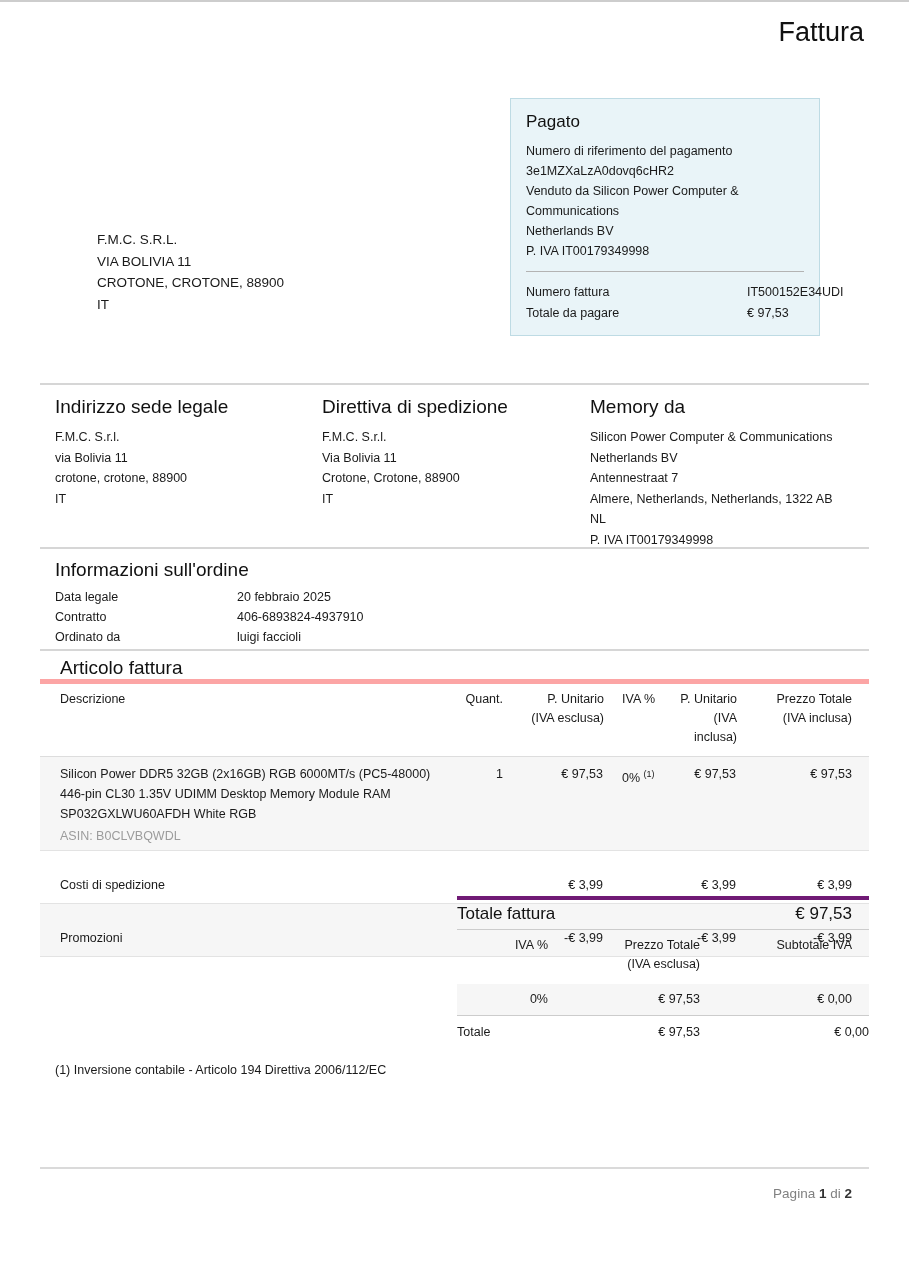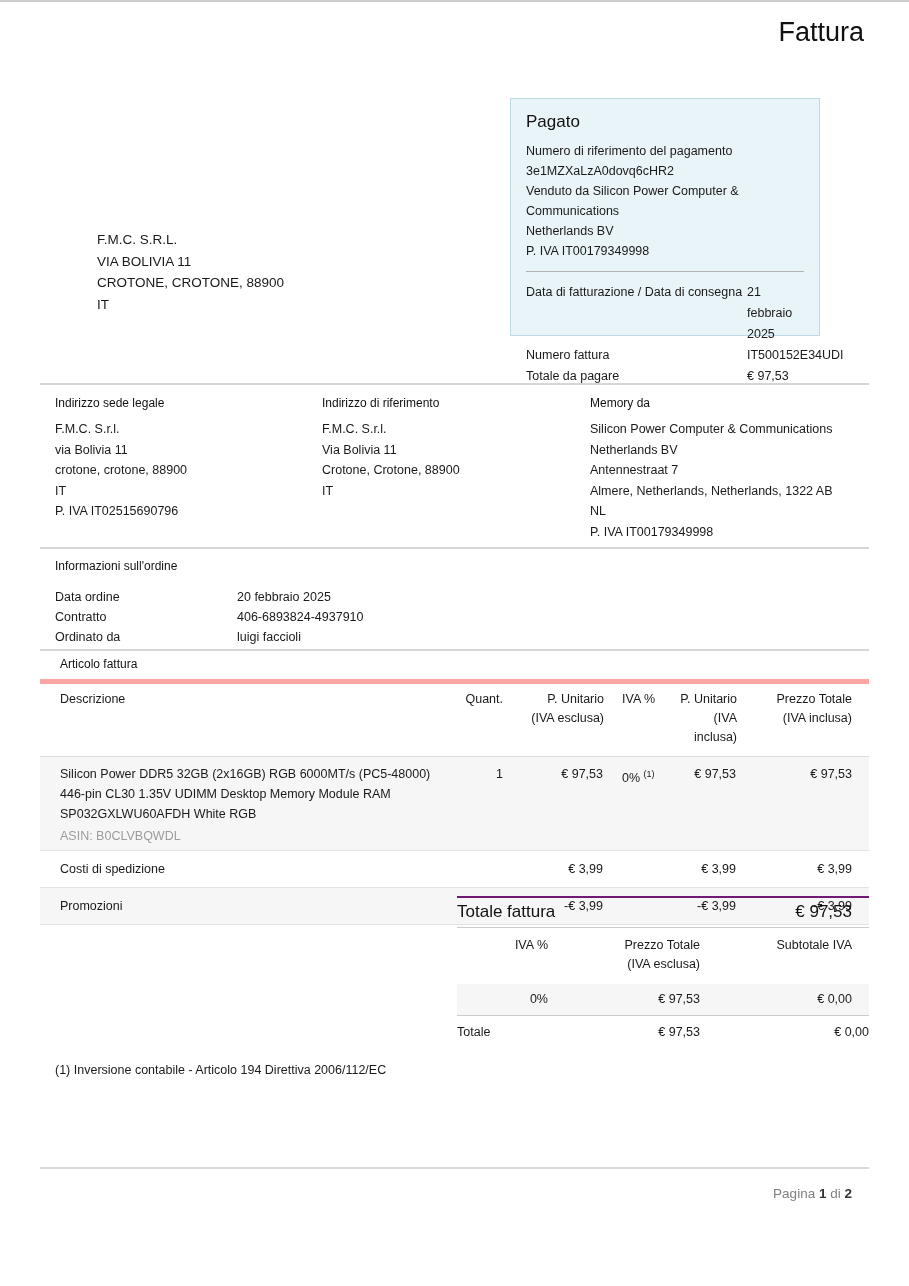--- a/index.html
+++ b/index.html
@@ -22,21 +22,21 @@
   .pay-row { display:flex; font-size:12.5px; line-height:21px; }
   .pay-row .lbl { width:221px; flex:none; }
 
   .buyer-address { position:absolute; left:97px; top:227px; font-size:13.5px; line-height:21.5px; }
 
   .contact-line { position:absolute; left:55px; top:359px; font-size:12.5px; }
   .contact-line a { color:#3b45cc; text-decoration:none; cursor:pointer; }
 
   .rule { position:absolute; left:40px; width:829px; border-top:2px solid #d6d6d6; }
 
-  .sec-title { font-size:12px; color:#111; }
+  .sec-title { font-size:19px; color:#111; }
   .addr-col { position:absolute; top:394px; }
   .addr-col .sec-title { margin-bottom:9px; }
   .addr-line { font-size:12.5px; line-height:20.5px; }
 
   .order-title { position:absolute; left:55px; top:557px; }
   .order-rows { position:absolute; left:55px; top:585px; }
   .order-row { display:flex; font-size:12.5px; line-height:20px; }
   .order-row .lbl { width:182px; flex:none; }
 
   .details-title { position:absolute; left:60px; top:655px; }
@@ -50,29 +50,29 @@
   .col-pu1 { width:99px; }
   .col-iva { width:68px; }
   .col-pu2 { width:65px; }
   .col-tot { width:132px; }
   .details-table .desc { text-align:left; padding-left:20px; padding-right:3px; }
   .details-table .qty { text-align:right; padding-right:2px; }
   .details-table .money { text-align:right; }
   .details-table .iva { text-align:left; padding-left:18px; }
   .details-table .tot { text-align:right; padding-right:17px; }
   .details-table tbody td { padding-top:7px; padding-bottom:6px; border-bottom:1px solid #e3e3e3; line-height:20px; }
-  .details-table tbody tr.fee td { padding-top:8px; padding-bottom:8px; }
+  .details-table tbody tr.fee td { padding-top:24px; padding-bottom:8px; }
   .row-shaded { background:#f6f6f6; }
   .desc-text { line-height:20px; }
   .asin { color:#9c9c9c; margin-top:5px; line-height:15px; }
   sup { font-size:9px; }
 
   .invoice-total {
     position:absolute; left:457px; top:894px; width:412px; box-sizing:border-box;
-    border-top:2px solid #701a75; border-bottom:1px solid #cccccc;
+    border-top:4px solid #701a75; border-bottom:1px solid #cccccc;
     display:flex; justify-content:space-between; align-items:baseline;
     padding:4px 17px 5px 0; font-size:17px; color:#111;
   }
 
   .vat-table { position:absolute; left:457px; top:926px; width:412px; font-size:12.5px; table-layout:fixed; }
   .vat-c1 { width:91px; } .vat-c2 { width:152px; } .vat-c3 { width:169px; }
   .vat-table th { font-weight:normal; text-align:right; vertical-align:top; padding:8px 0 10px 0; line-height:19px; }
   .vat-table td { text-align:right; padding:8px 0; line-height:15px; }
   .vat-table .pad-r { padding-right:17px; }
   .vat-table .total-row td { border-top:1px solid #cccccc; padding:9px 0; }
@@ -99,47 +99,42 @@
 
   <div class="payment-box">
     <div class="pay-title">Pagato</div>
     <div class="pay-line">Numero di riferimento del pagamento</div>
     <div class="pay-line">3e1MZXaLzA0dovq6cHR2</div>
     <div class="pay-line">Venduto da Silicon Power Computer &amp; Communications</div>
     <div class="pay-line">Netherlands BV</div>
     <div class="pay-line">P. IVA IT00179349998</div>
     <div class="pay-divider"></div>
     <div class="pay-row">
-      <div class="lbl">Data di fatturazione / Data di consegna</div>
-      <div class="val">21 febbraio 2025</div>
-    </div>
-    <div class="pay-row">
       <div class="lbl">Numero fattura</div>
       <div class="val">IT500152E34UDI</div>
     </div>
     <div class="pay-row">
       <div class="lbl">Totale da pagare</div>
       <div class="val">€ 97,53</div>
     </div>
   </div>
 
 
   <div class="rule" style="top:381px;"></div>
 
   <div class="addr-col" style="left:55px; width:255px;">
     <div class="sec-title">Indirizzo sede legale</div>
     <div class="addr-line">F.M.C. S.r.l.</div>
     <div class="addr-line">via Bolivia 11</div>
     <div class="addr-line">crotone, crotone, 88900</div>
     <div class="addr-line">IT</div>
-    <div class="addr-line">P. IVA IT02515690796</div>
   </div>
 
   <div class="addr-col" style="left:322px; width:255px;">
-    <div class="sec-title">Indirizzo di riferimento</div>
+    <div class="sec-title">Direttiva di spedizione</div>
     <div class="addr-line">F.M.C. S.r.l.</div>
     <div class="addr-line">Via Bolivia 11</div>
     <div class="addr-line">Crotone, Crotone, 88900</div>
     <div class="addr-line">IT</div>
   </div>
 
   <div class="addr-col" style="left:590px; width:280px;">
     <div class="sec-title">Memory da</div>
     <div class="addr-line">Silicon Power Computer &amp; Communications</div>
     <div class="addr-line">Netherlands BV</div>
@@ -147,21 +142,21 @@
     <div class="addr-line">Almere, Netherlands, Netherlands, 1322 AB</div>
     <div class="addr-line">NL</div>
     <div class="addr-line">P. IVA IT00179349998</div>
   </div>
 
   <div class="rule" style="top:545px;"></div>
 
   <div class="sec-title order-title">Informazioni sull'ordine</div>
   <div class="order-rows">
     <div class="order-row">
-      <div class="lbl">Data ordine</div>
+      <div class="lbl">Data legale</div>
       <div class="val">20 febbraio 2025</div>
     </div>
     <div class="order-row">
       <div class="lbl">Contratto</div>
       <div class="val">406-6893824-4937910</div>
     </div>
     <div class="order-row">
       <div class="lbl">Ordinato da</div>
       <div class="val">luigi faccioli</div>
     </div>

